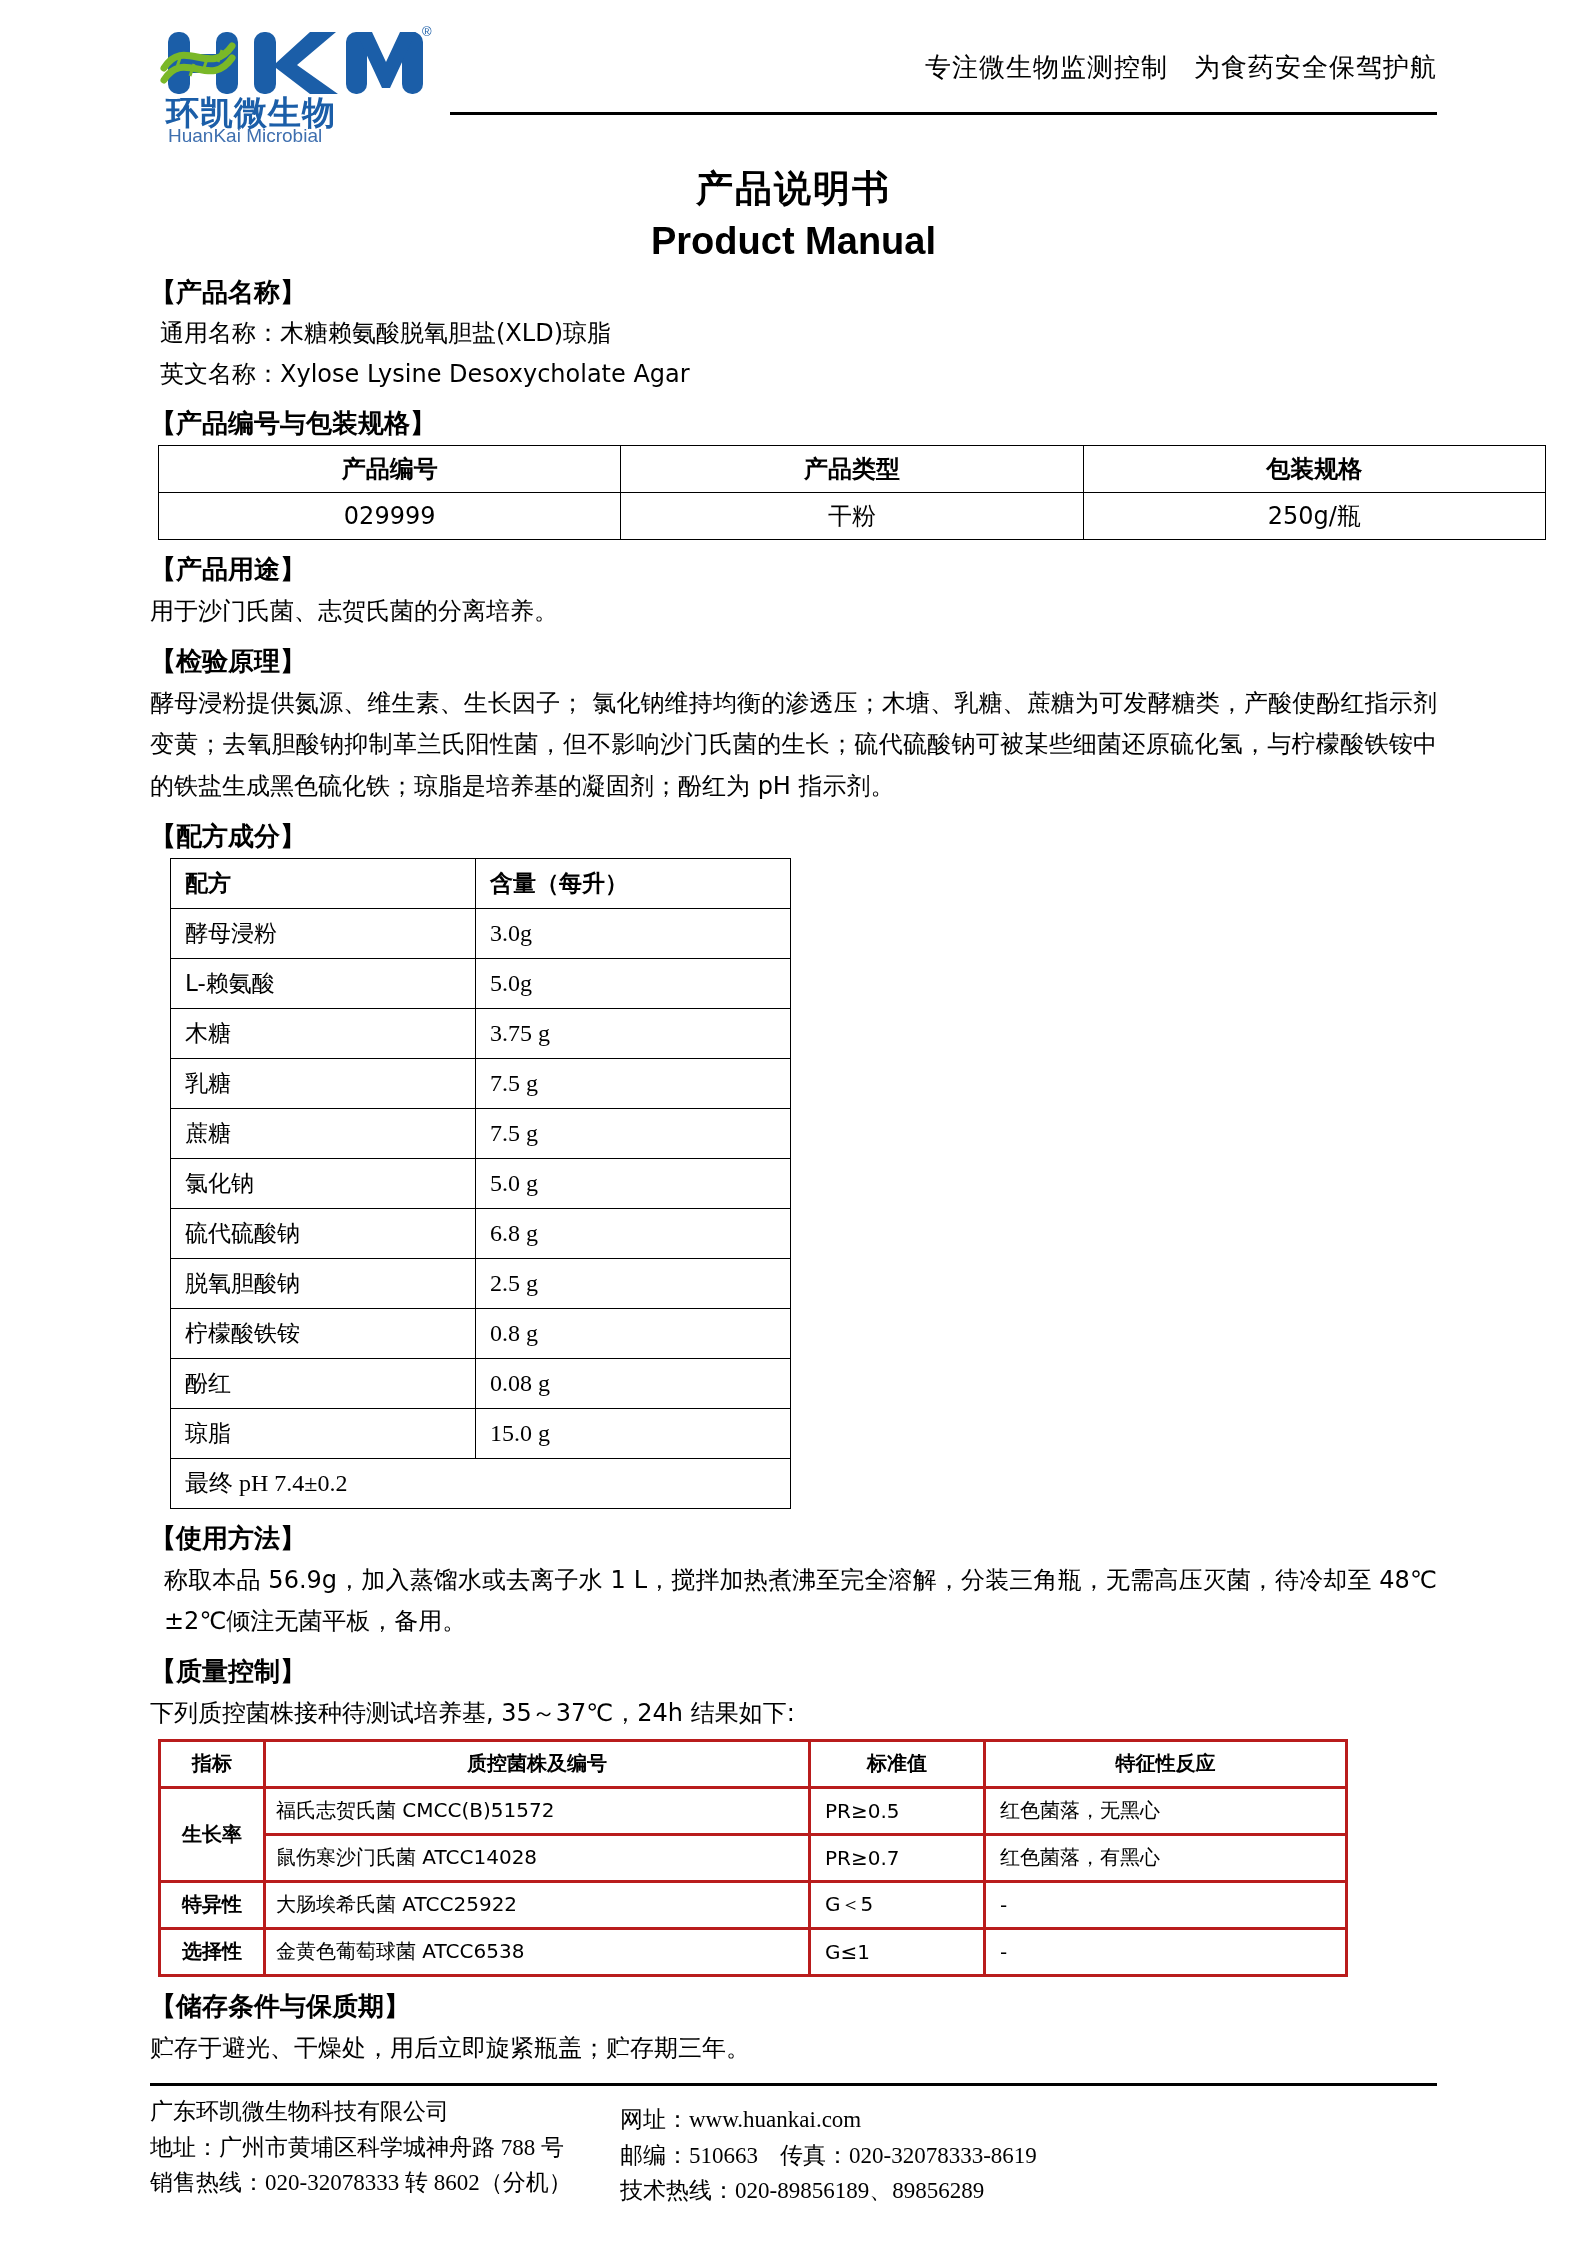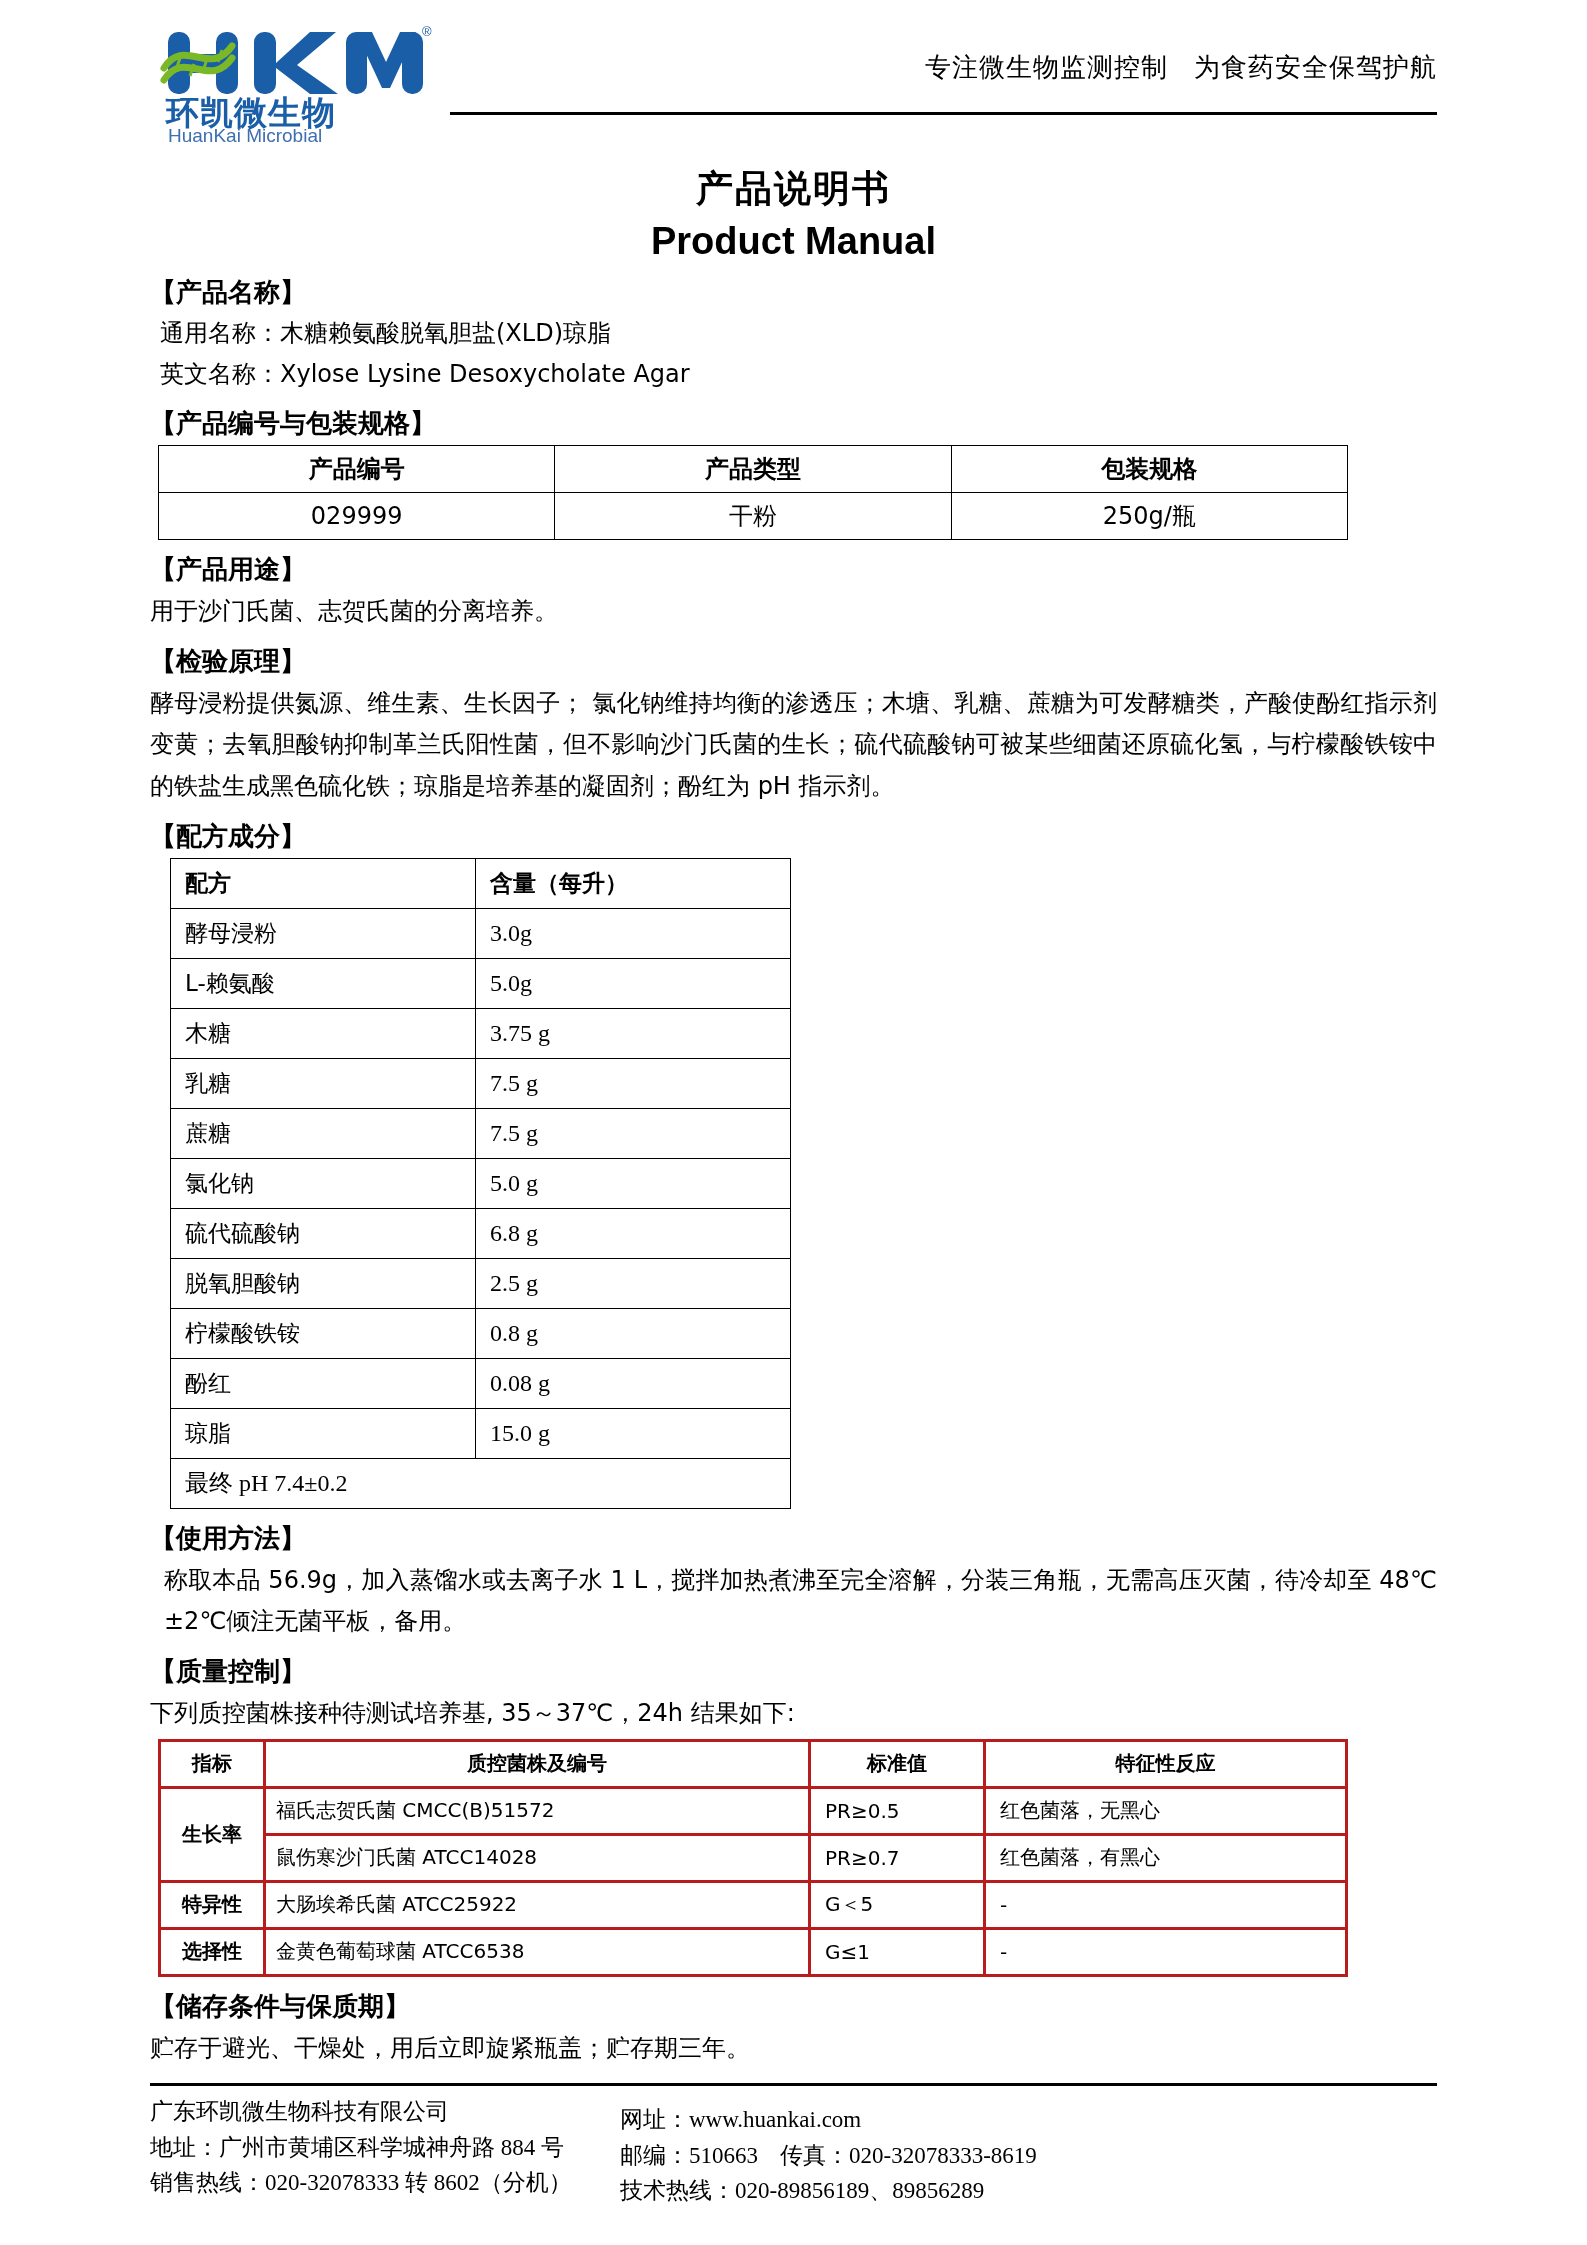--- a/index.html
+++ b/index.html
@@ -94,21 +94,21 @@
     line-height: 1.72;
     font-family: "DejaVu Sans", sans-serif;
     text-align: justify;
     margin: 4px 0 4px 0;
   }
   .para.hang { margin-left: 14px; }
 
   
   table { border-collapse: collapse; }
   .tbl-spec {
-    width: 1190px;
+    width: 1388px;
     margin: 4px 0 8px 8px;
     table-layout: fixed;
   }
   .tbl-spec th, .tbl-spec td {
     border: 1px solid #000;
     text-align: center;
     font-size: 24px;
     font-family: "DejaVu Sans", sans-serif;
     height: 47px;
     padding: 2px 4px;
@@ -359,21 +359,21 @@
   </table>
 
   <div class="sect">【储存条件与保质期】</div>
   <div class="para">贮存于避光、干燥处，用后立即旋紧瓶盖；贮存期三年。</div>
 
   <div class="footer">
     <div class="footer-rule"></div>
     <div class="footer-grid">
       <div class="footer-col-left">
         <div class="footer-line">广东环凯微生物科技有限公司</div>
-        <div class="footer-line">地址：广州市黄埔区科学城神舟路 884 号</div>
+        <div class="footer-line">地址：广州市黄埔区科学城神舟路 788 号</div>
         <div class="footer-line">销售热线：020-32078333 转 8602（分机）</div>
       </div>
       <div class="footer-col-right">
         <div class="footer-line">网址：www.huankai.com</div>
         <div class="footer-line">
           <span>邮编：510663</span><span class="fgap"></span><span>传真：020-32078333-8619</span>
         </div>
         <div class="footer-line">技术热线：020-89856189、89856289</div>
       </div>
     </div>

